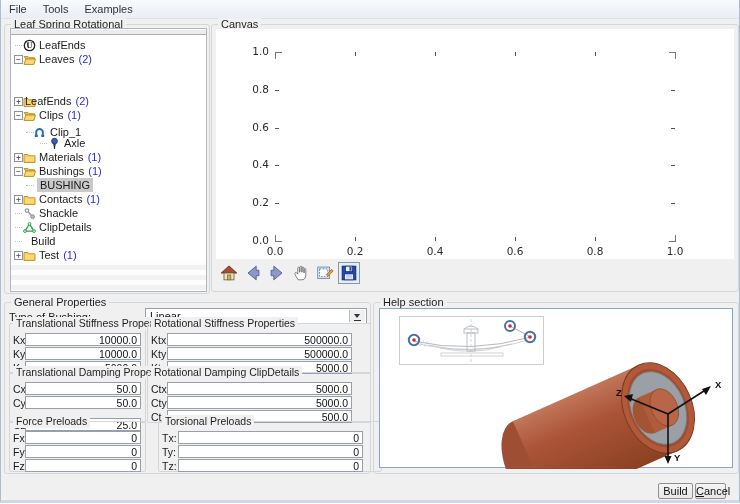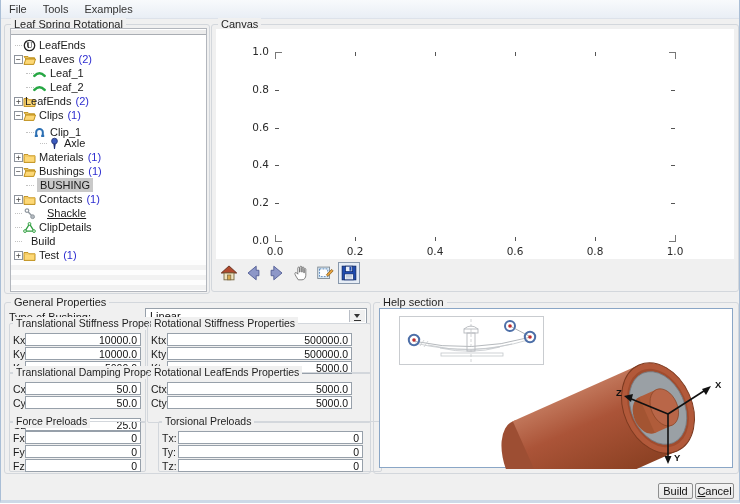--- a/index.html
+++ b/index.html
@@ -100,38 +100,20 @@
         <div class="tree-row" style="top: 23px;">
           <div class="expander"><i>−</i></div>
           <span class="t-icon" style="left: 11px;">
             <svg viewBox="0 0 13 13">
               <path d="M1 3.5 h4 l1 1.2 h5.5 v1.6 H3 Z" fill="#e8c25c" stroke="#b8860b" stroke-width="0.8"></path>
               <path d="M2.8 6 h9.7 l-1.7 5.4 H1 Z" fill="#fdd876" stroke="#b8860b" stroke-width="0.9"></path>
             </svg>
           </span>
           <span class="lbl" style="left: 27px;">Leaves<span class="cnt">(2)</span></span>
         </div>
-        <div class="tree-row" style="top: 37px;">
-          <div class="t-dash" style="left: 14px; width: 8px;"></div>
-          <span class="t-icon" style="left: 21px;">
-            <svg viewBox="0 0 13 13">
-              <path d="M1.4 8.8 Q6.5 3.6 11.6 8.8" fill="none" stroke="#27a744" stroke-width="2.6" stroke-linecap="round"></path>
-            </svg>
-          </span>
-          <span class="lbl" style="left: 38px;">Leaf_1</span>
-        </div>
-        <div class="tree-row" style="top: 51px;">
-          <div class="t-dash" style="left: 14px; width: 8px;"></div>
-          <span class="t-icon" style="left: 21px;">
-            <svg viewBox="0 0 13 13">
-              <path d="M1.4 8.8 Q6.5 3.6 11.6 8.8" fill="none" stroke="#27a744" stroke-width="2.6" stroke-linecap="round"></path>
-            </svg>
-          </span>
-          <span class="lbl" style="left: 38px;">Leaf_2</span>
-        </div>
         <div class="tree-row" style="top: 65px;">
           <div class="expander"><i>+</i></div>
           <span class="t-icon" style="left: 11px;">
             <svg viewBox="0 0 13 13">
               <path d="M1 3.6 h4 l1 1.2 h6 v6.6 H1 Z" fill="#fdd876" stroke="#b8860b" stroke-width="0.9"></path>
               <path d="M1 5.2 h11" stroke="#eec35a" stroke-width="0.8"></path>
             </svg>
           </span>
           <span class="lbl" style="left: 13px;">LeafEnds<span class="cnt">(2)</span></span>
         </div>
@@ -202,21 +184,21 @@
         </div>
         <div class="tree-row" style="top: 177px;">
           <div class="t-dash" style="left: 3px; width: 7px;"></div>
           <span class="t-icon" style="left: 11px;">
             <svg viewBox="0 0 13 13">
               <circle cx="4" cy="3.6" r="1.8" fill="none" stroke="#8f979e" stroke-width="1.2"></circle>
               <path d="M5.2 5 L9 9" stroke="#8f979e" stroke-width="1.4"></path>
               <circle cx="9.6" cy="9.7" r="1.9" fill="#b4bac0" stroke="#8f979e" stroke-width="1"></circle>
             </svg>
           </span>
-          <span class="lbl" style="left: 35px; text-decoration: underline;">Shackle</span>
+          <span class="lbl" style="left: 27px;">Shackle</span>
         </div>
         <div class="tree-row" style="top: 191px;">
           <div class="t-dash" style="left: 3px; width: 7px;"></div>
           <span class="t-icon" style="left: 11px;">
             <svg viewBox="0 0 13 13">
               <path d="M6.5 2.9 L11 10.1 H2 Z" fill="none" stroke="#2f9e3f" stroke-width="1.3"></path>
               <circle cx="6.5" cy="2.9" r="1.4" fill="#e4f4e4" stroke="#2f9e3f" stroke-width="0.9"></circle>
               <circle cx="11" cy="10.1" r="1.4" fill="#e4f4e4" stroke="#2f9e3f" stroke-width="0.9"></circle>
               <circle cx="2" cy="10.1" r="1.4" fill="#e4f4e4" stroke="#2f9e3f" stroke-width="0.9"></circle>
             </svg>
@@ -376,28 +358,32 @@
           <div class="f-row" style="left: 0px; top: 23px; width: 135px;">
             <label>Cy:</label>
             <input type="text" value="50.0" style="left: 15px; width: 116px;">
           </div>
           <div class="f-row" style="left: 0px; top: 37px; width: 135px; margin-top: 8px;">
             <label>Cz:</label>
             <input type="text" value="25.0" style="left: 15px; width: 116px;">
           </div>
         </div>
         <div class="gb-sub" style="left: 142px; top: 69px; width: 222px; height: 49px;">
-          <span class="gb-label">Rotational LeafEnds Properties</span>
+          <span class="gb-label">Rotational Damping ClipDetails</span>
           <div class="f-row" style="left: 0px; top: 9px; width: 222px;">
             <label>Ctx:</label>
             <input type="text" value="5000.0" style="left: 19px; width: 185px;">
           </div>
           <div class="f-row" style="left: 0px; top: 23px; width: 222px;">
             <label>Cty:</label>
             <input type="text" value="5000.0" style="left: 19px; width: 185px;">
+          </div>
+          <div class="f-row" style="left: 0px; top: 37px; width: 222px;">
+            <label>Ctz:</label>
+            <input type="text" value="500.0" style="left: 19px; width: 185px;">
           </div>
         </div>
         <div class="gb-sub" style="left: 4px; top: 118px; width: 135px; height: 49px;">
           <span class="gb-label">Force Preloads</span>
           <div class="f-row" style="left: 0px; top: 9px; width: 135px;">
             <label>Fx:</label>
             <input type="text" value="0" style="left: 15px; width: 116px;">
           </div>
           <div class="f-row" style="left: 0px; top: 23px; width: 135px;">
             <label>Fy:</label>
@@ -483,15 +469,15 @@
           <g>
             <circle cx="130" cy="20" r="5.2" fill="none" stroke="#4d6fa8" stroke-width="2"></circle>
             <circle cx="130" cy="20" r="1.8" fill="#c03030"></circle>
           </g>
         </svg>
       </div>
     </div>
   </div>
 
   <button class="win-btn" style="left:657px;top:483px;width:35px;">Build</button>
-  <button class="win-btn" id="cancel-btn" style="left:694px;top:483px;width:39px;"><u>C</u>ancel</button>
+  <button class="win-btn" id="cancel-btn" style="left:694px;top:483px;width:31px;"><u>C</u>ancel</button>
 
 </div>
 
 </body></html>

